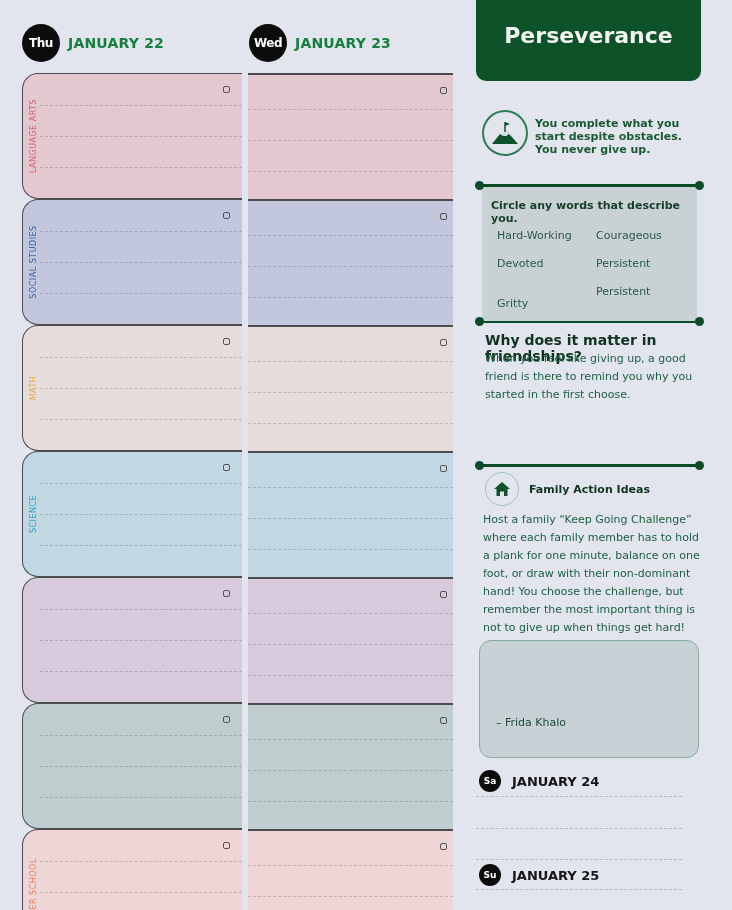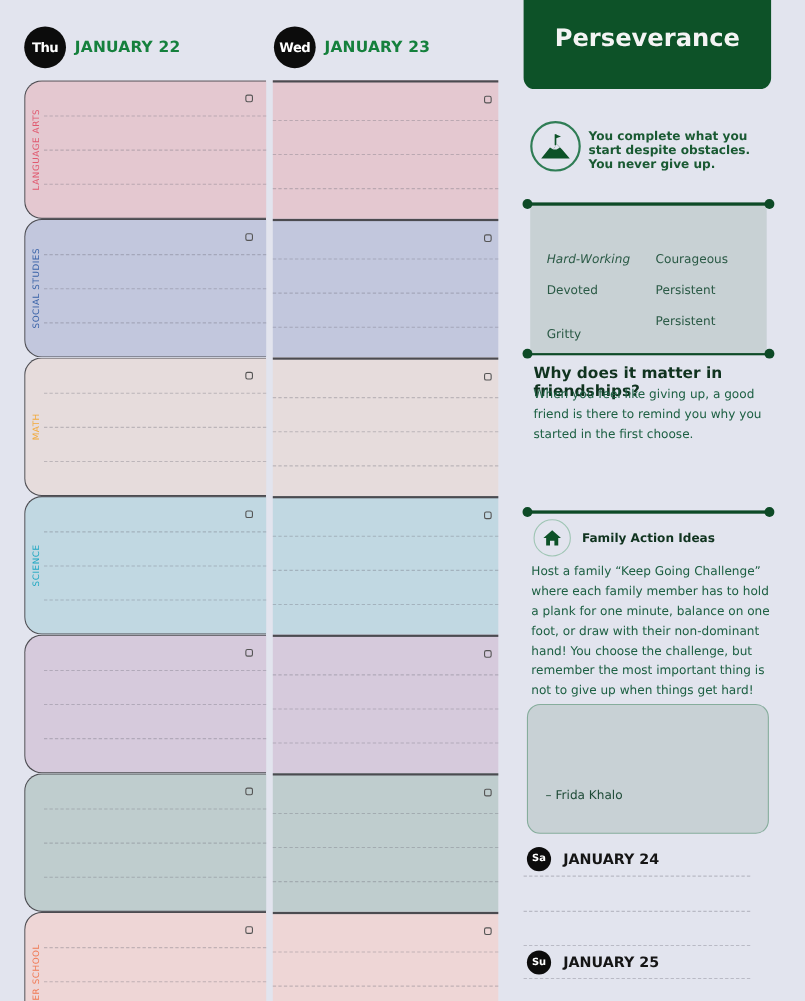--- a/index.html
+++ b/index.html
@@ -288,21 +288,22 @@
       <path d="M15 2 L20 4 L15 6 Z" fill="#0d5228"></path>
       <path d="M2 24 L10 14 L13 16 L16 11 L21 16 L28 24 Z" fill="#0d5228"></path>
       <path d="M13 16 L16 11 L19 14 L16 16 Z" fill="#e2e4ee"></path>
     </svg>
   </div>
   <div class="trait-text">You complete what you start despite obstacles. You never give up.</div>
 </div>
 
 <div class="words-box" style="left:482px;">
   <div class="dot-line" style="top:-1px;"></div>
-  <div class="word" style="top:44px;left:15px;font-style:italic;">Hard-Working</div>
+  <div class="words-title">Circle any words that describe you.</div>
+  <div class="word" style="top:44px;left:15px;">Hard-Working</div>
   <div class="word" style="top:44px;left:114px;">Courageous</div>
   <div class="word" style="top:72px;left:15px;">Devoted</div>
   <div class="word" style="top:72px;left:114px;">Persistent</div>
   <div class="word" style="top:112px;left:15px;">Gritty</div>
   <div class="word" style="top:100px;left:114px;">Persistent</div>
   <div class="dot-line" style="bottom:-1px;"></div>
 </div>
 
 <div class="why-title" style="left:485px;">Why does it matter in friendships?</div>
 <div class="why-text" style="left:485px;">When you feel like giving up, a good friend is there to remind you why you started in the first choose.</div>

